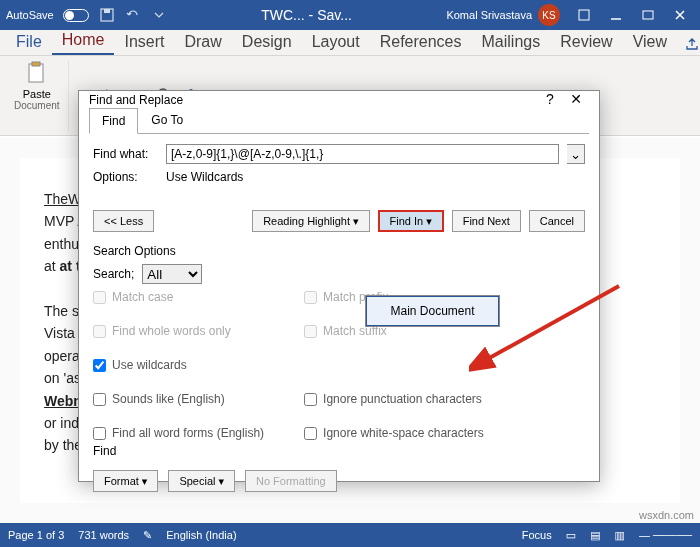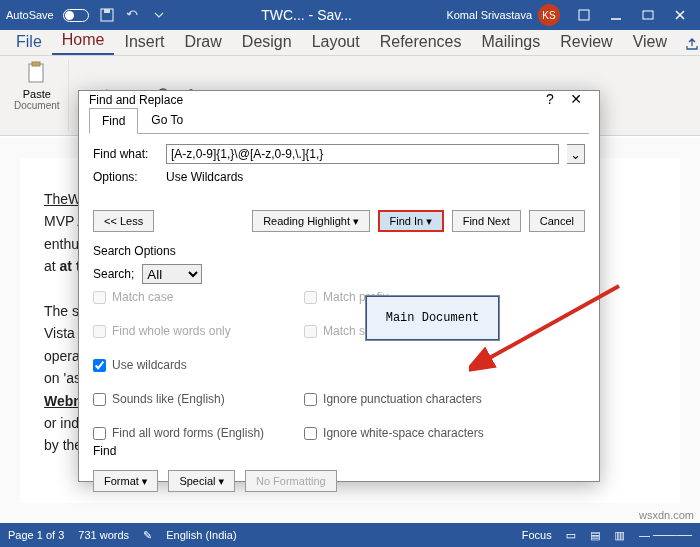--- a/index.html
+++ b/index.html
@@ -58,21 +58,21 @@
 .row { display: flex; align-items: center; margin-bottom: 6px; gap: 8px; }
 .lbl { width: 65px; font-size: 12px; }
 .txt { flex: 1; height: 20px; border: 1px solid #888; padding: 2px 4px; font-size: 12px; }
 .dd-btn { width: 18px; height: 20px; border: 1px solid #888; border-left: none; background: #f0f0f0; }
 .val { font-size: 12px; }
 
 .btn-row { display: flex; gap: 8px; margin: 20px 0 8px; align-items: center; }
 .btn { height: 22px; padding: 0 10px; border: 1px solid #999; background: #f3f3f3; font-size: 11px; cursor: pointer; display: flex; align-items: center; gap: 3px; }
 .btn.hl { border: 2px solid #d52b1e; background: #cfe0ef; }
 .menu { position: absolute; top: 204px; left: 286px; width: 135px; border: 1px solid #888; background: #eaf1fb; }
-.menu-item { padding: 14px 10px; font-size: 12px; cursor: pointer; text-align: center; border: 1px solid #2b579a; font-family: Liberation Mono, monospace; }
+.menu-item { padding: 7px 10px; font-size: 12px; cursor: pointer; text-align: center; border: 1px solid #2b579a; }
 
 .section-title { font-size: 12px; margin: 4px 0 6px; }
 .opts { display: flex; gap: 40px; }
 .opt-col { display: flex; flex-direction: column; gap: 20px; }
 .chk { display: flex; align-items: center; gap: 6px; font-size: 12px; color: #555; }
 .chk.disabled { color: #aaa; }
 .chk input { width: 13px; height: 13px; }
 .search-row { display: flex; align-items: center; gap: 8px; margin-bottom: 6px; }
 .search-row select { width: 60px; height: 20px; border: 1px solid #888; }
 

